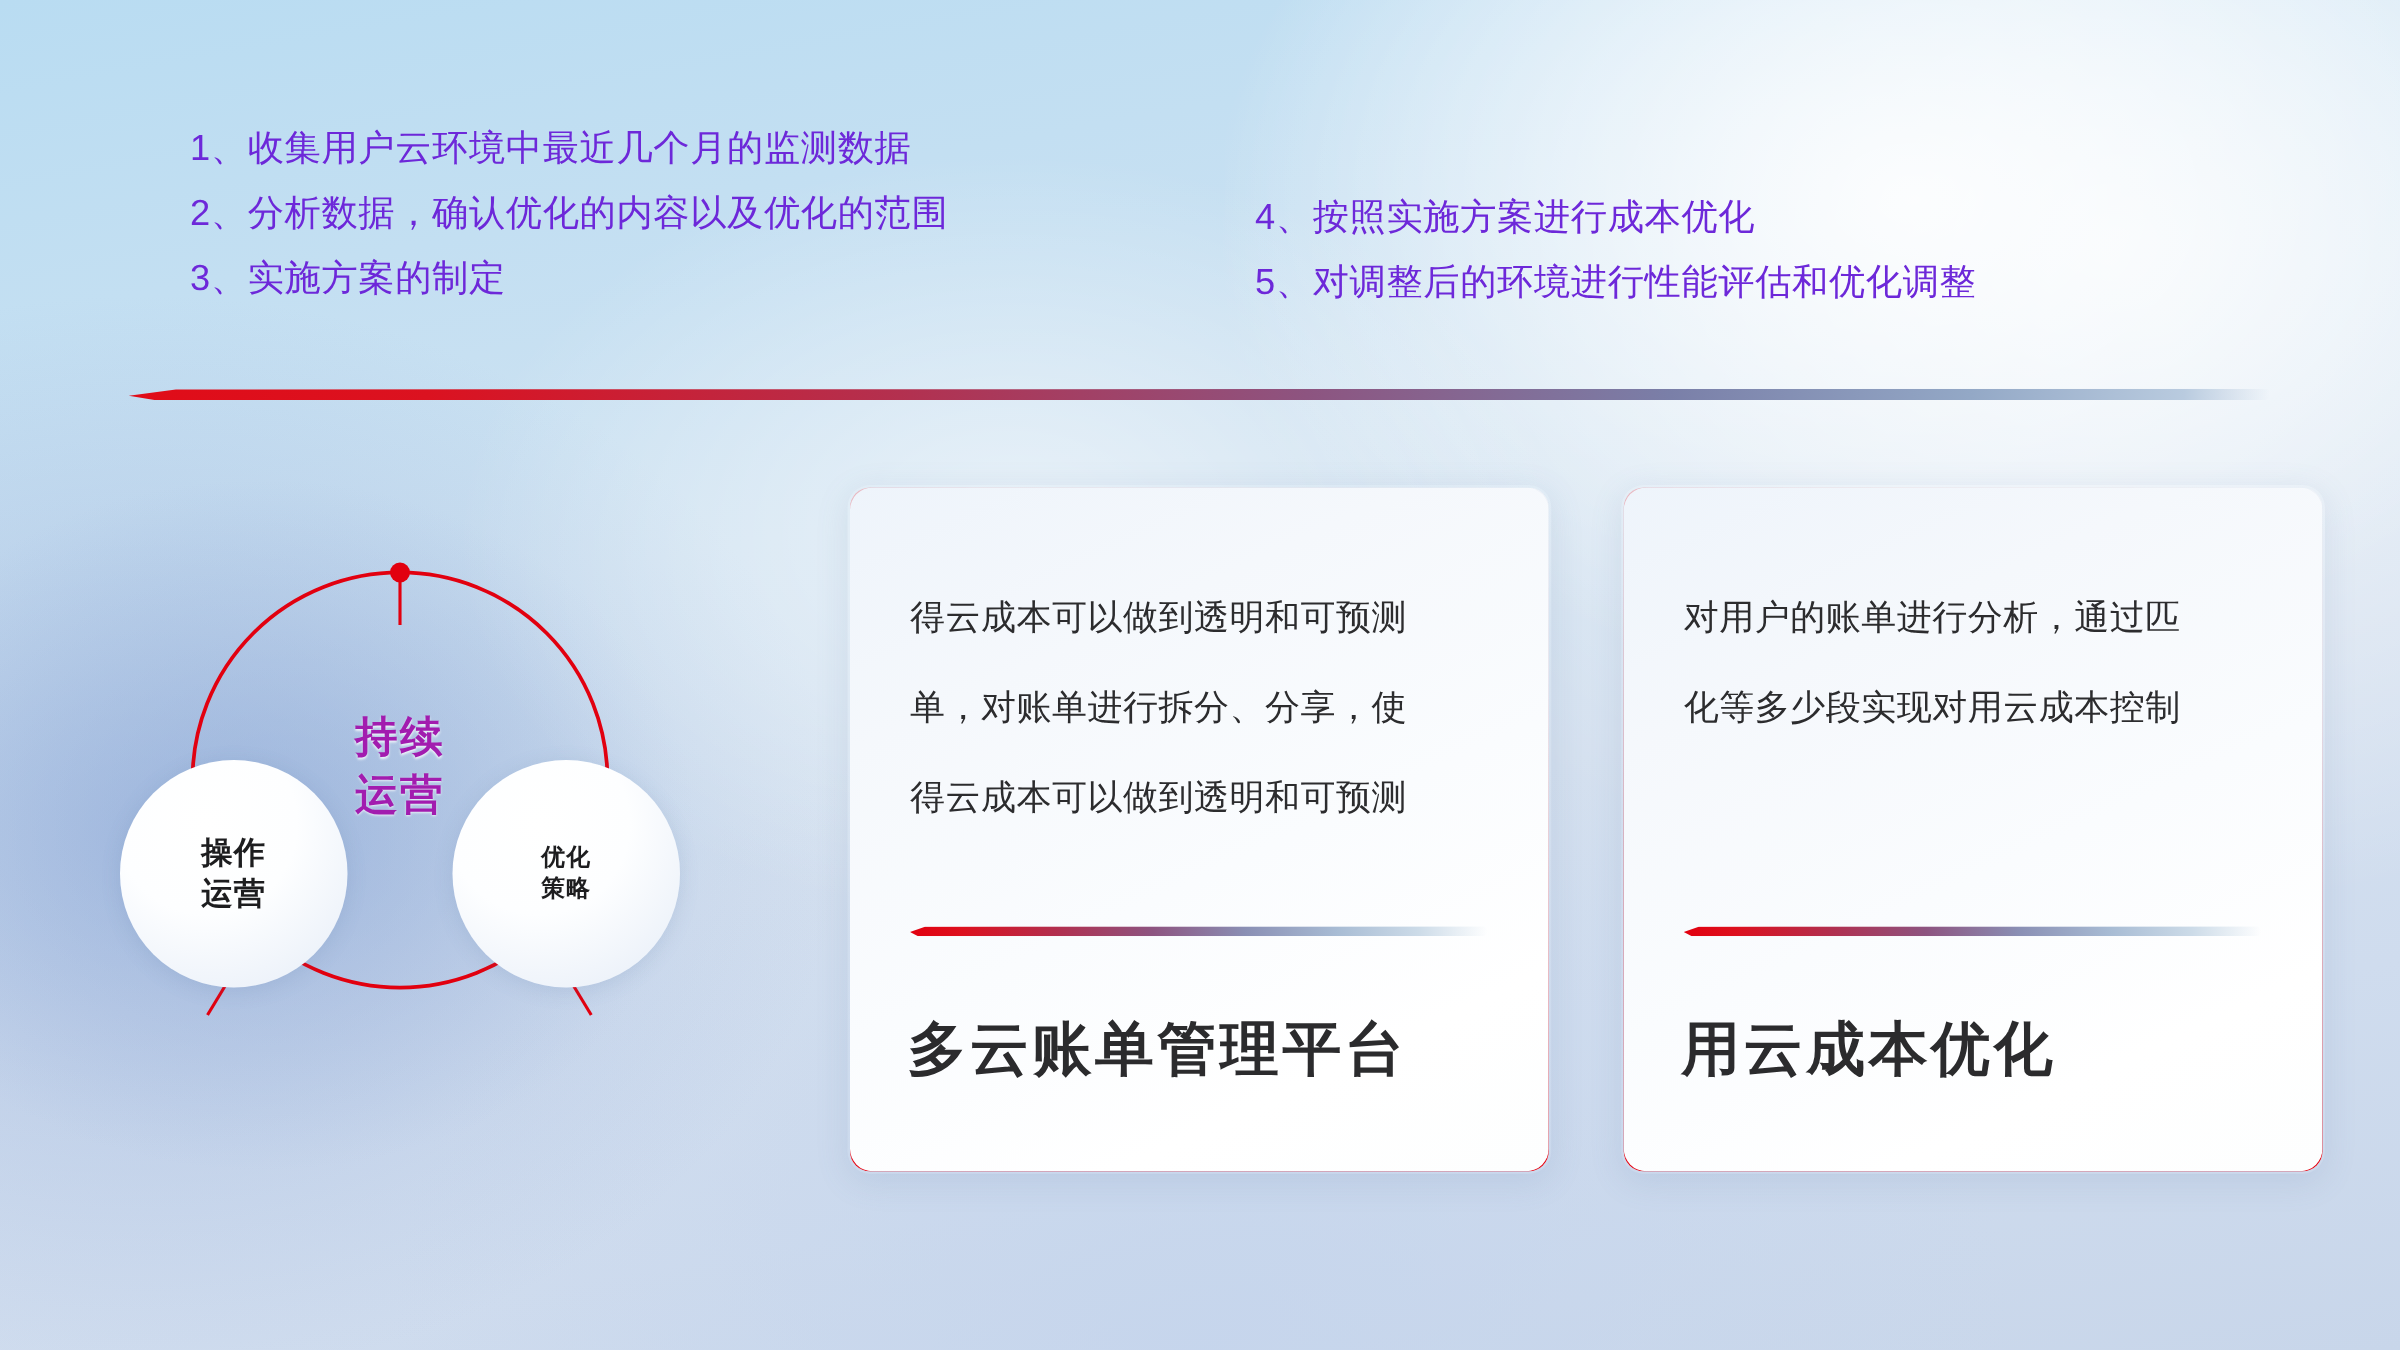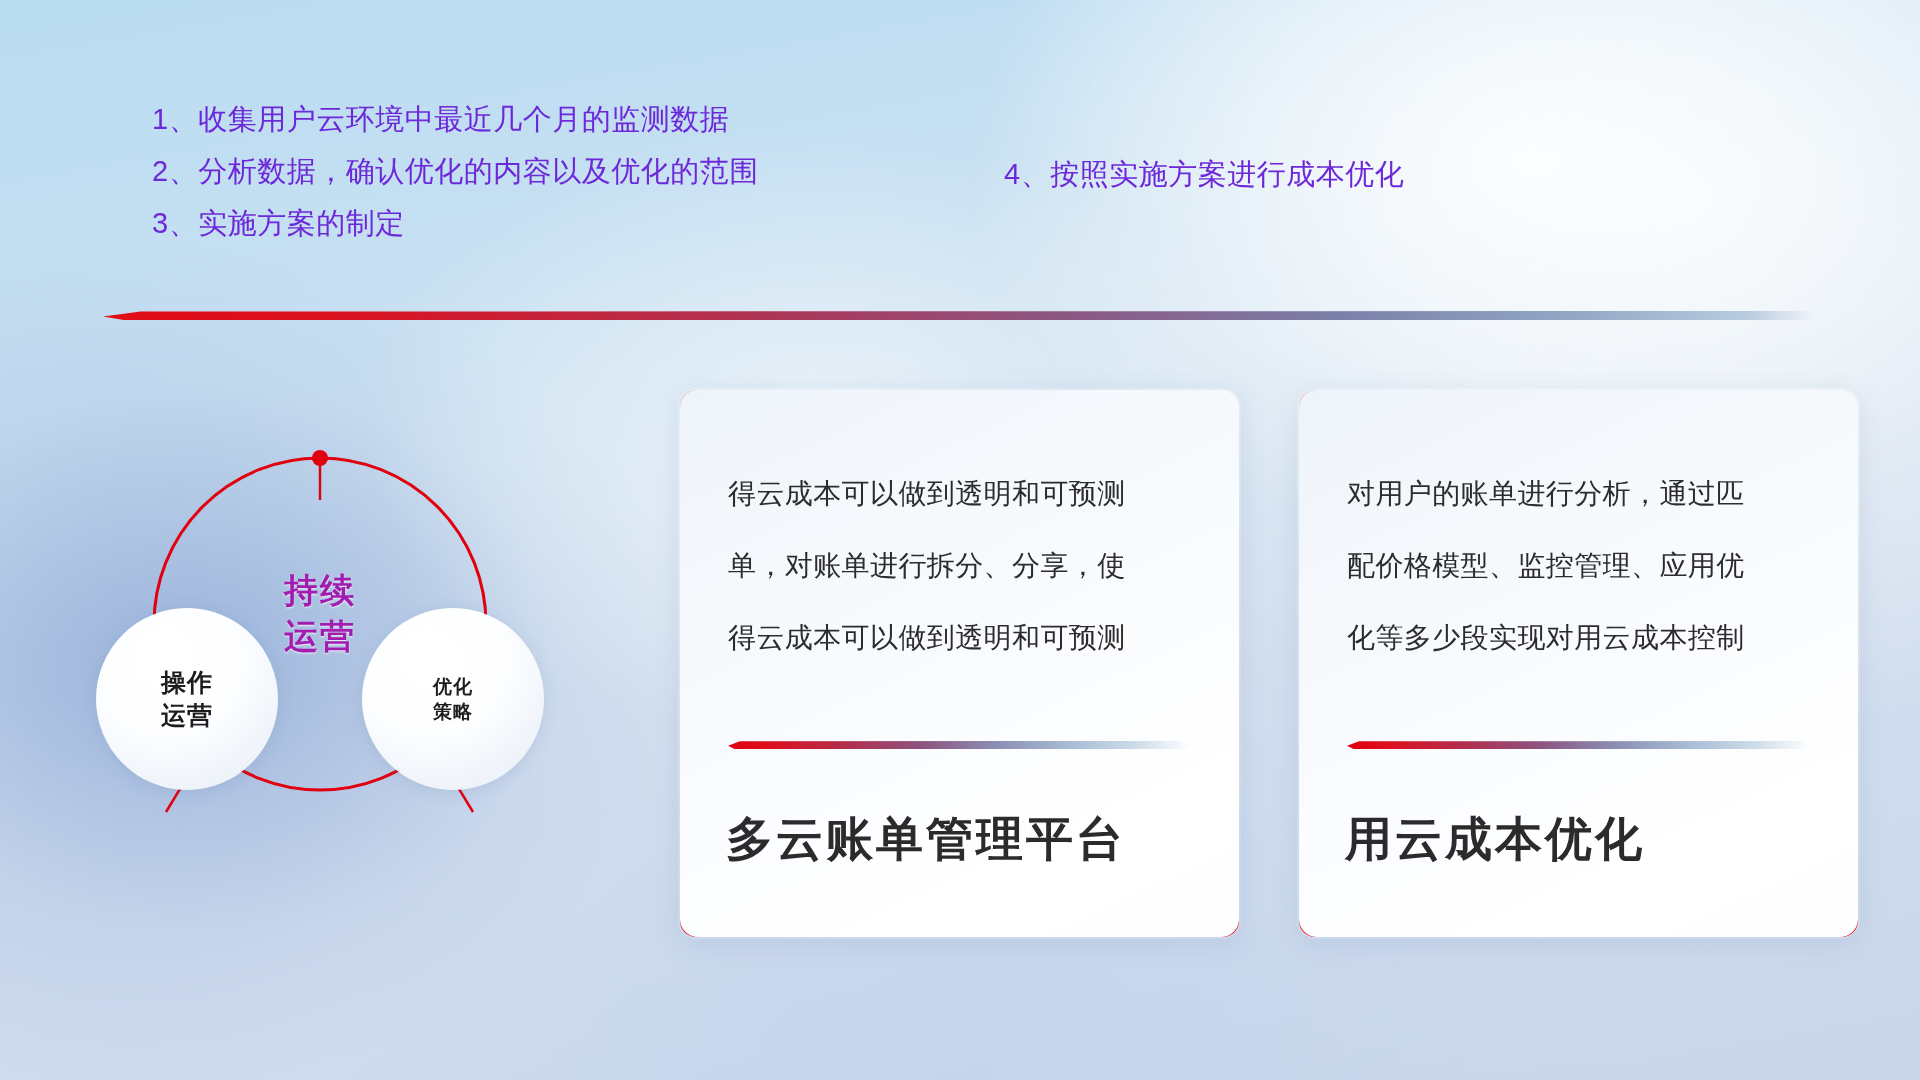--- a/index.html
+++ b/index.html
@@ -143,20 +143,21 @@
 <div class="glow-mid"></div>
 
 <div class="steps-left">
   <div class="step-line">1、收集用户云环境中最近几个月的监测数据</div>
   <div class="step-line">2、分析数据，确认优化的内容以及优化的范围</div>
   <div class="step-line">3、实施方案的制定</div>
 </div>
 
 <div class="steps-right">
   <div class="step-line">4、按照实施方案进行成本优化</div>
+  <div class="step-line">5、对调整后的环境进行性能评估和优化调整</div>
 </div>
 
 <div class="divider"></div>
 
 <div class="diagram">
   <svg width="570" height="580" viewBox="0 0 570 580">
     <circle cx="224" cy="274" r="166" fill="none" stroke="#e2000f" stroke-width="3"></circle>
     <line x1="224" y1="108" x2="224" y2="150" stroke="#e2000f" stroke-width="2.5"></line>
     <circle cx="224" cy="108" r="8" fill="#e2000f"></circle>
     <line x1="90" y1="429" x2="70" y2="462" stroke="#e2000f" stroke-width="2.5"></line>
@@ -186,18 +187,17 @@
     <p>单，对账单进行拆分、分享，使</p>
     <p>得云成本可以做到透明和可预测</p>
   </div>
   <div class="card-rule"></div>
   <div class="card-title">多云账单管理平台</div>
 </div>
 
 <div class="card card-2">
   <div class="card-body">
     <p>对用户的账单进行分析，通过匹</p>
-    <p>配价格模型、监控管理、应用优</p>
     <p>化等多少段实现对用云成本控制</p>
   </div>
   <div class="card-rule"></div>
   <div class="card-title">用云成本优化</div>
 </div>
 
 </body></html>

